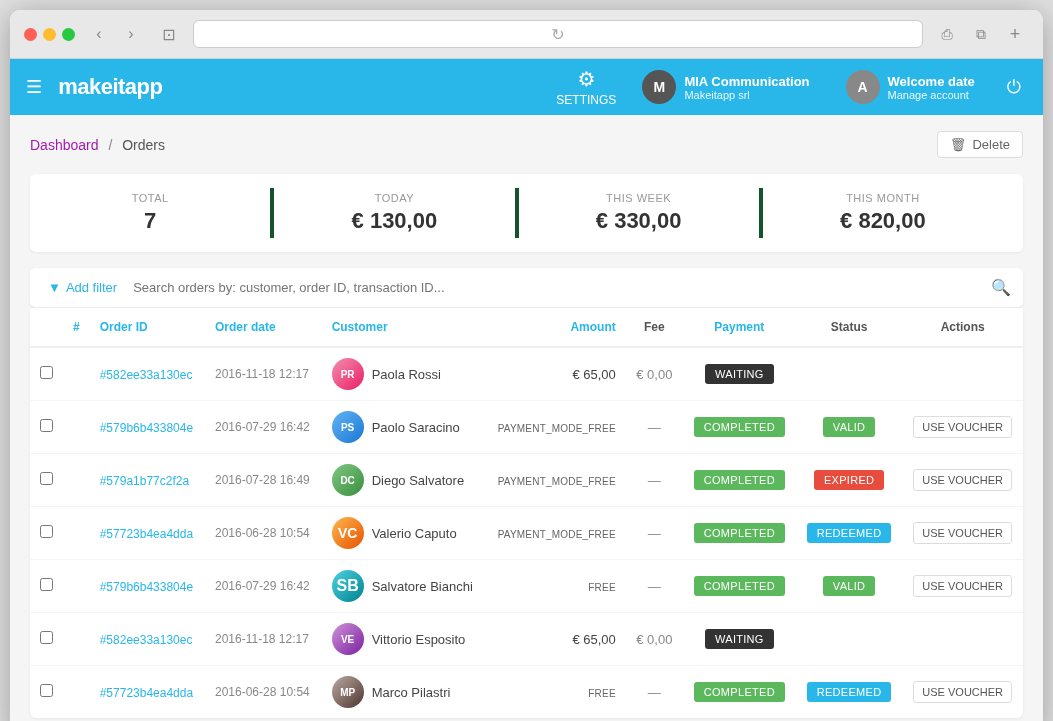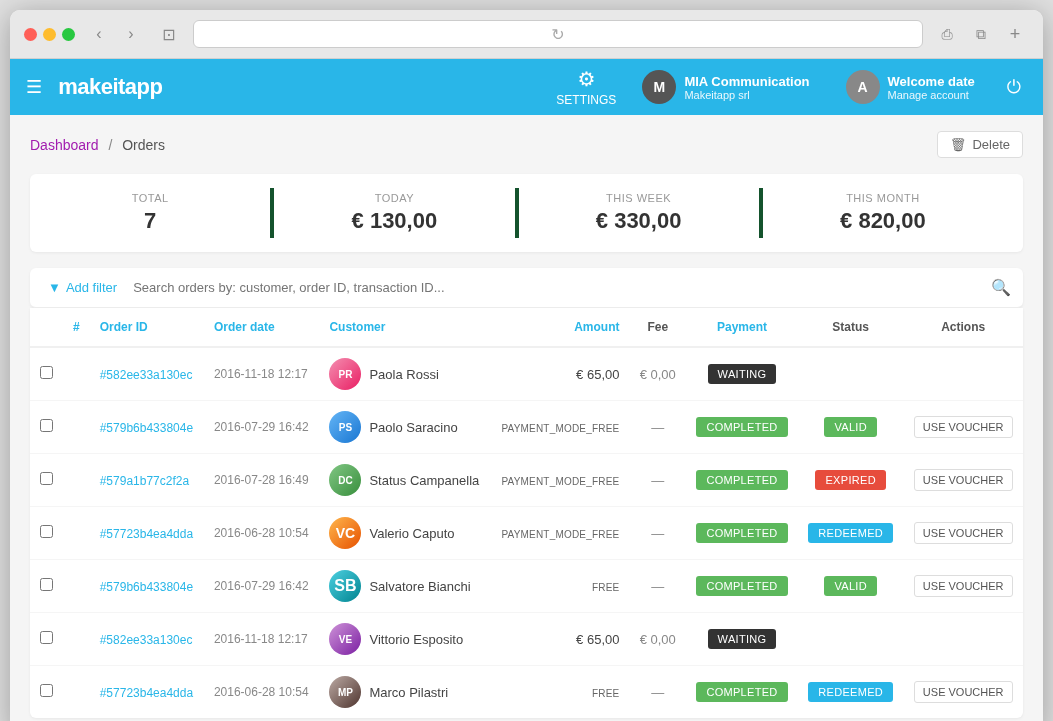--- a/index.html
+++ b/index.html
@@ -383,21 +383,21 @@
             <tr>
               <td class="col-check"><input type="checkbox" class="checkbox-input" style=""></td>
               <td></td>
               <td><a href="#" class="order-id-link">#579a1b77c2f2a</a></td>
               <td style="color: rgb(136, 136, 136); font-size: 12px;">2016-07-28 16:49</td>
               <td>
                 <div class="customer-cell">
                   <div class="customer-avatar av-green">
                     <span style="font-size:10px;">DC</span>
                   </div>
-                  <span>Status Campanella</span>
+                  <span>Diego Salvatore</span>
                 </div>
               </td>
               <td style="text-align: right;"><span class="payment-mode-tag">PAYMENT_MODE_FREE</span></td>
               <td style="text-align: center; color: rgb(136, 136, 136);">—</td>
               <td style="text-align: center;"><span class="badge badge-completed">COMPLETED</span></td>
               <td style="text-align: center;"><span class="badge badge-expired">EXPIRED</span></td>
               <td style="text-align: center;"><button class="use-voucher-btn">USE VOUCHER</button></td>
             </tr>
             <tr>
               <td class="col-check"><input type="checkbox" class="checkbox-input" style=""></td>

